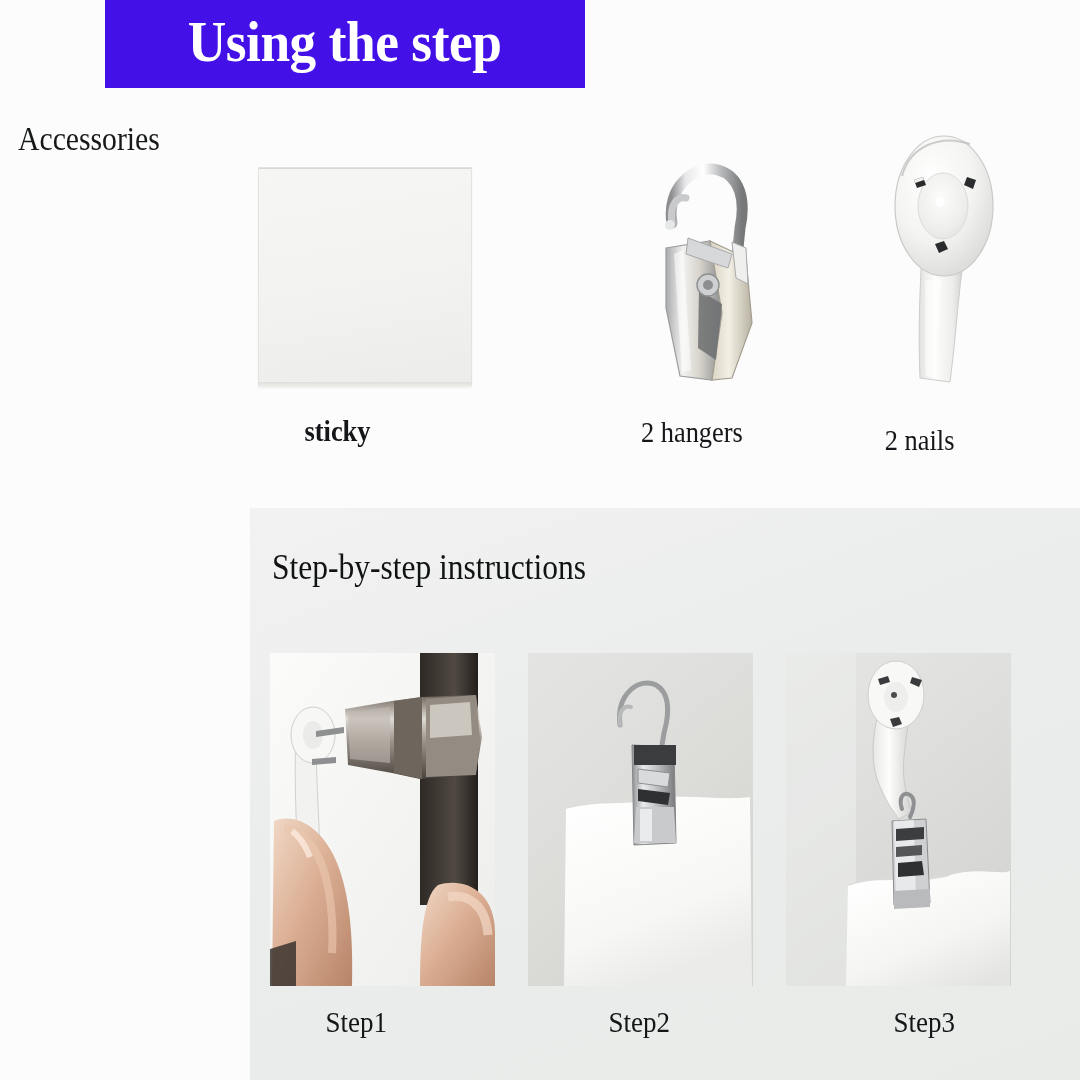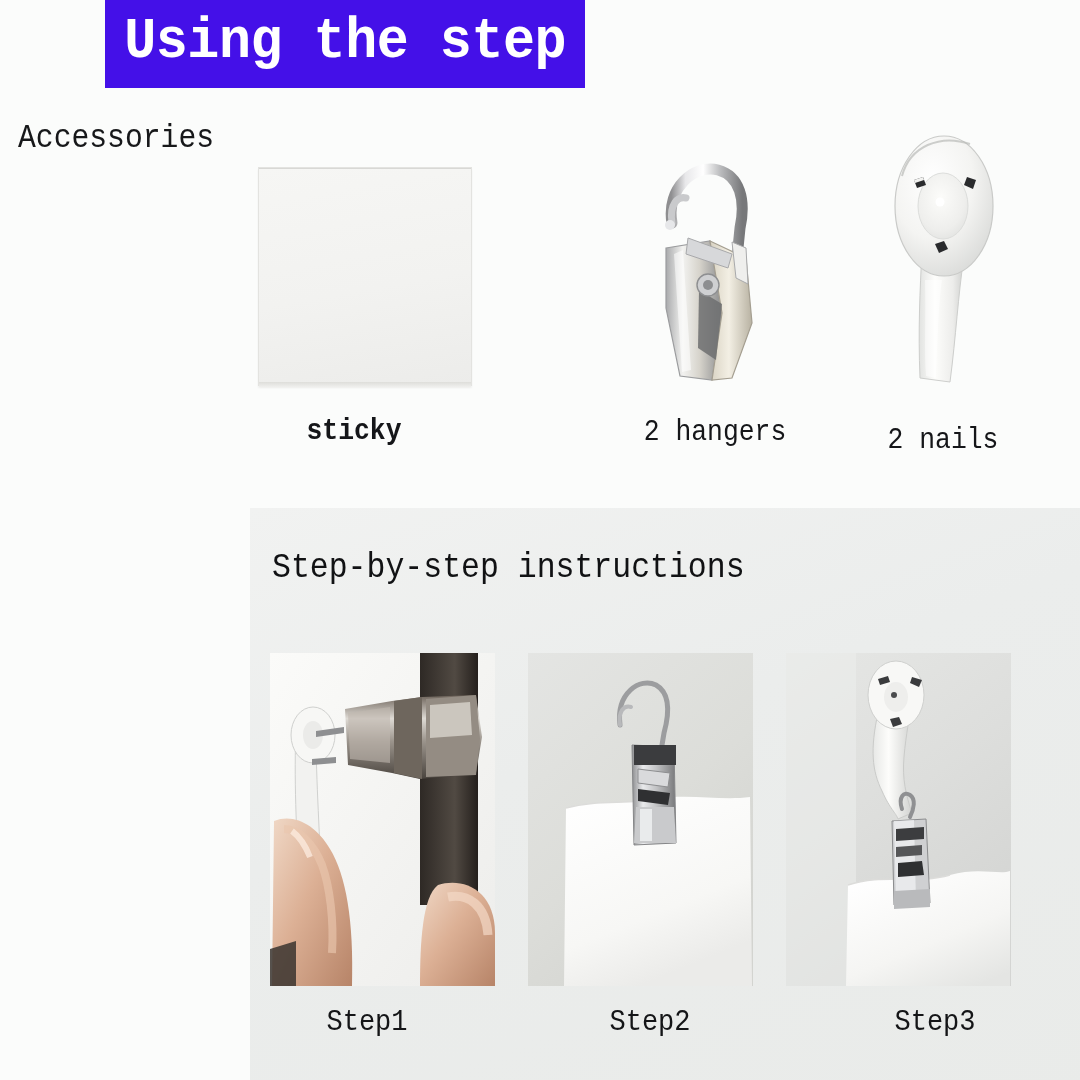--- a/index.html
+++ b/index.html
@@ -7,21 +7,21 @@
     margin: 0;
     padding: 0;
     background: #ffffff;
   }
   #page {
     position: relative;
     width: 1080px;
     height: 1080px;
     overflow: hidden;
     background: #fbfcfb;
-    font-family: Liberation Mono, monospace;
+    font-family: Liberation Serif, serif;
     -webkit-font-smoothing: antialiased;
   }
 
   
   .title-banner {
     position: absolute;
     left: 105px;
     top: 0px;
     width: 480px;
     height: 88px;

